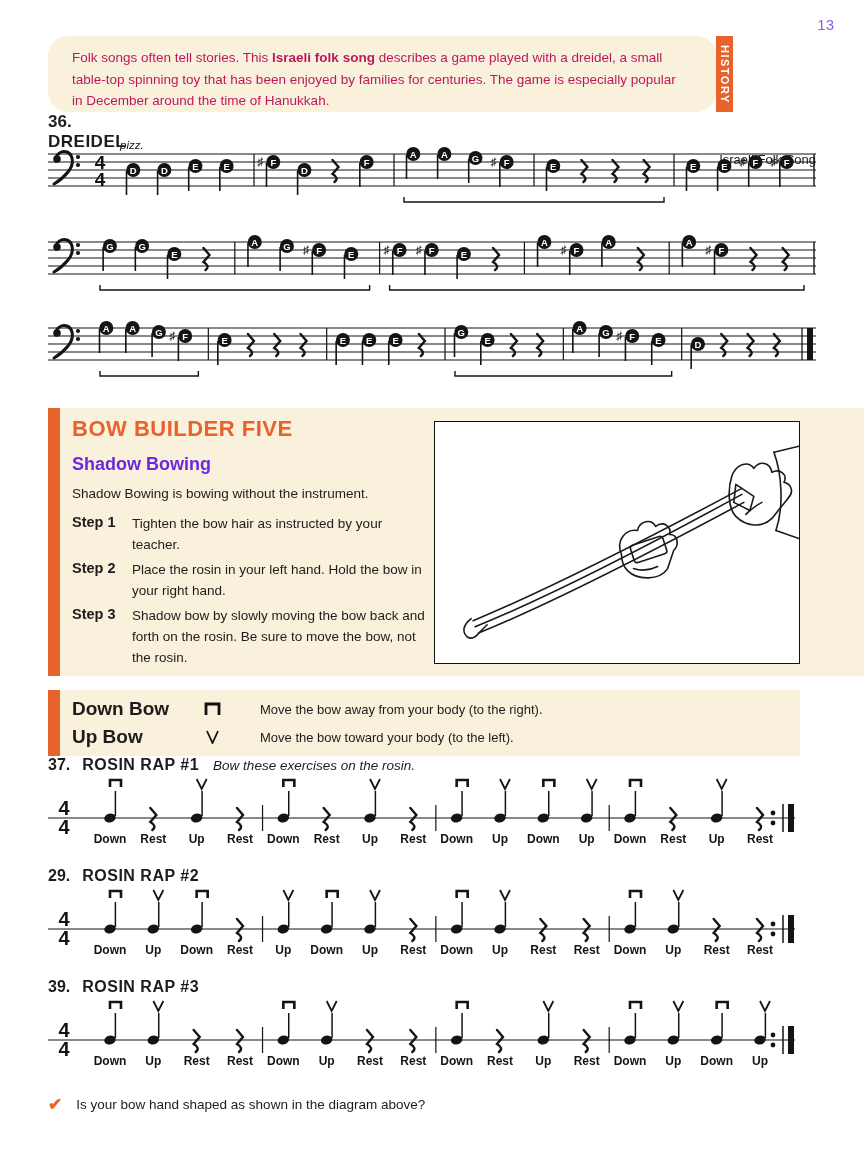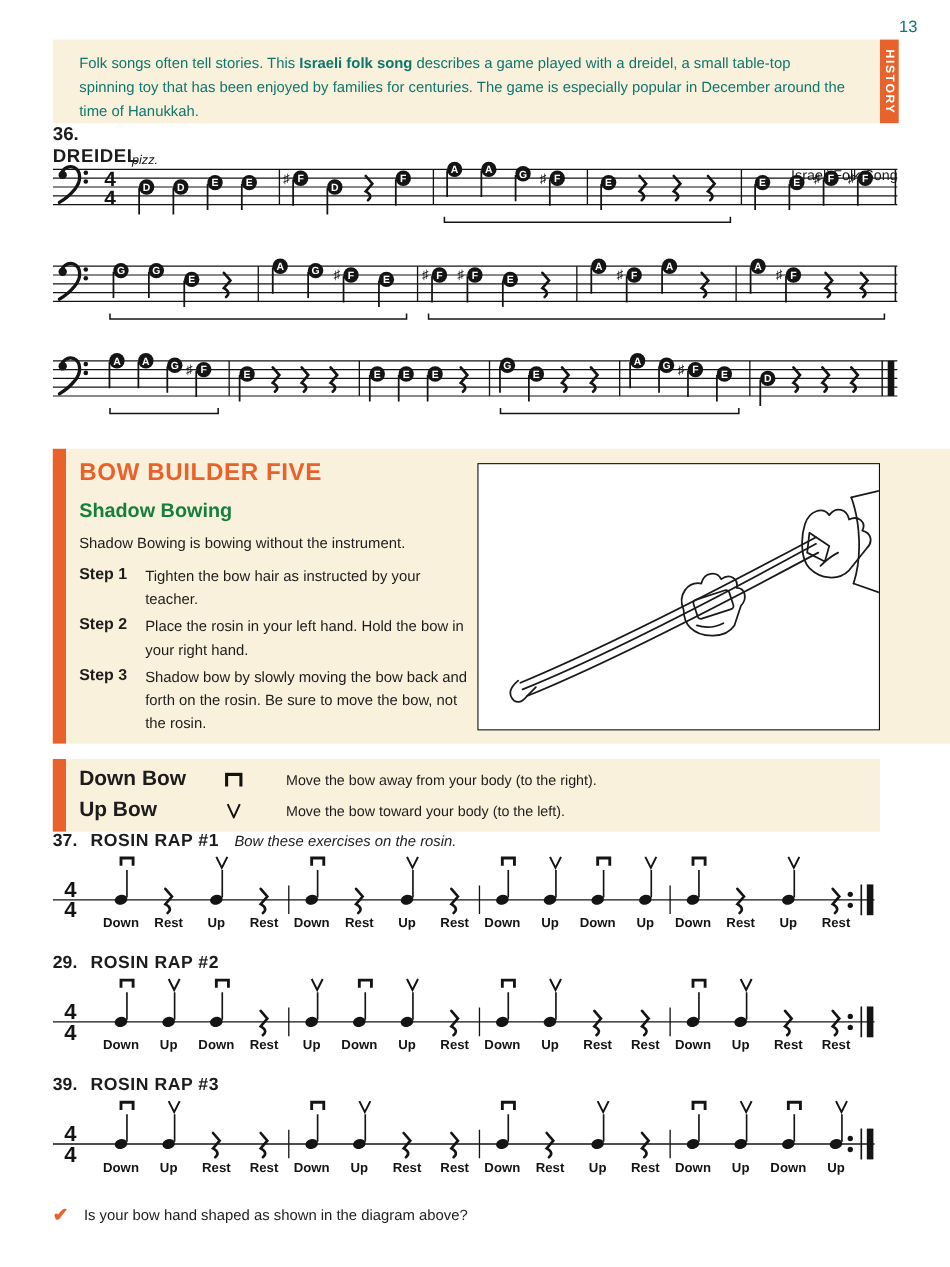--- a/index.html
+++ b/index.html
@@ -1,38 +1,38 @@
 <!DOCTYPE html>
 <html><head>
 <meta charset="utf-8">
 <style>
   html,body{margin:0;padding:0;background:#fff;}
   #page{position:relative;width:864px;height:1152px;background:#ffffff;font-family:"Liberation Sans",sans-serif;color:#1c1c1c;overflow:hidden;}
   .abs{position:absolute;}
-  #page-number{top:16px;right:30px;font-size:15px;color:#0f766e;}
+  #page-number{top:16px;right:30px;font-size:15px;color:#8b5cf6;}
 
   
   #history-box{top:36px;left:48px;width:769px;height:76px;display:flex;}
-  #history-text{background:#FAF1DC;width:752px;height:100%;box-sizing:border-box;padding:11px 28px 0 24px;font-size:13.5px;line-height:1.6;color:#0f766e;}
+  #history-text{background:#FAF1DC;width:668px;height:100%;box-sizing:border-box;padding:11px 28px 0 24px;font-size:13.5px;line-height:1.6;color:#be185d;border-radius:20px;}
   #history-tab{background:#E8622B;width:17px;height:100%;display:flex;align-items:center;justify-content:center;}
   #history-tab span{writing-mode:vertical-rl;font-size:11px;font-weight:bold;color:#fff;letter-spacing:1.5px;}
 
   
   #song-header{top:112px;left:48px;right:48px;display:flex;align-items:baseline;flex-direction:column;}
   .ex-number{font-weight:bold;font-size:17px;margin-right:12px;}
   .ex-title{font-weight:bold;font-size:17px;letter-spacing:.5px;}
   #song-credit{margin-left:auto;font-size:13px;}
 
   .system,.rap-line{left:48px;}
 
   
   #bow-builder{top:408px;left:48px;width:816px;height:268px;background:#FAF1DC;}
   .accent-bar{position:absolute;left:0;top:0;width:12px;height:100%;background:#E8622B;}
   #bb-title{position:absolute;left:24px;top:8px;font-size:22px;font-weight:bold;color:#E8622B;letter-spacing:.5px;}
-  #bb-subtitle{position:absolute;left:24px;top:46px;font-size:18px;font-weight:bold;color:#15803d;}
+  #bb-subtitle{position:absolute;left:24px;top:46px;font-size:18px;font-weight:bold;color:#6d28d9;}
   #bb-intro{position:absolute;left:24px;top:78px;font-size:13.5px;}
   .bb-step{position:absolute;left:24px;width:356px;display:flex;}
   .bb-step .lbl{font-weight:bold;font-size:14.5px;width:60px;flex:none;}
   .bb-step .txt{font-size:13.5px;line-height:1.55;width:296px;}
   #bb-illustration{position:absolute;left:386px;top:13px;width:366px;height:243px;background:#fff;border:1.5px solid #111;box-sizing:border-box;}
 
   
   #bow-directions{top:690px;left:48px;width:752px;height:66px;background:#FAF1DC;}
   .bd-row{position:absolute;left:24px;right:20px;display:flex;align-items:center;}
   .bd-term{font-size:19px;font-weight:bold;width:128px;}

